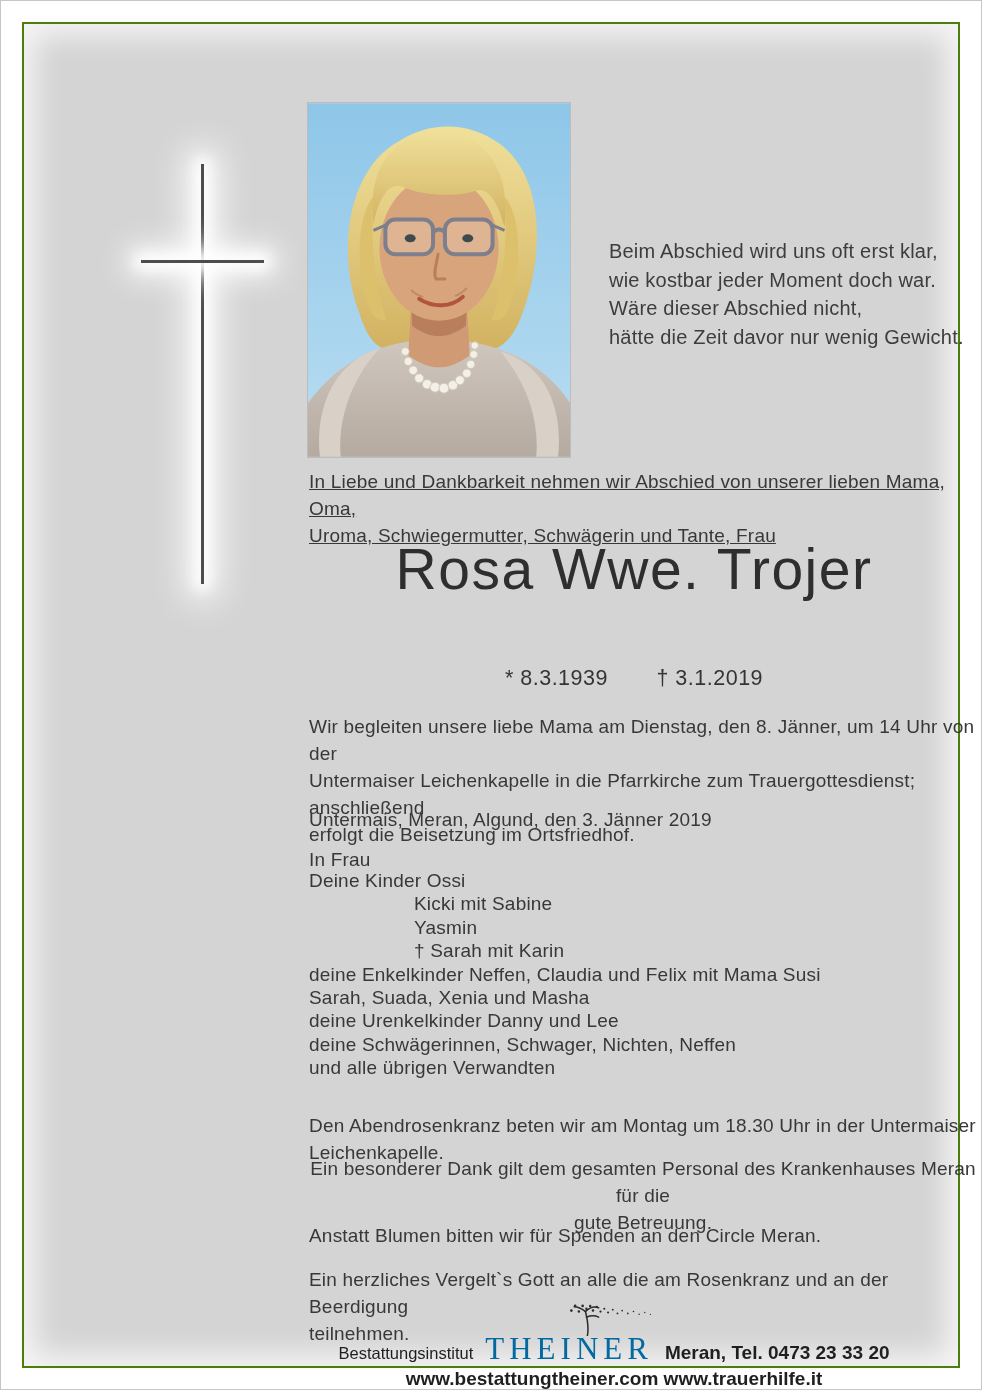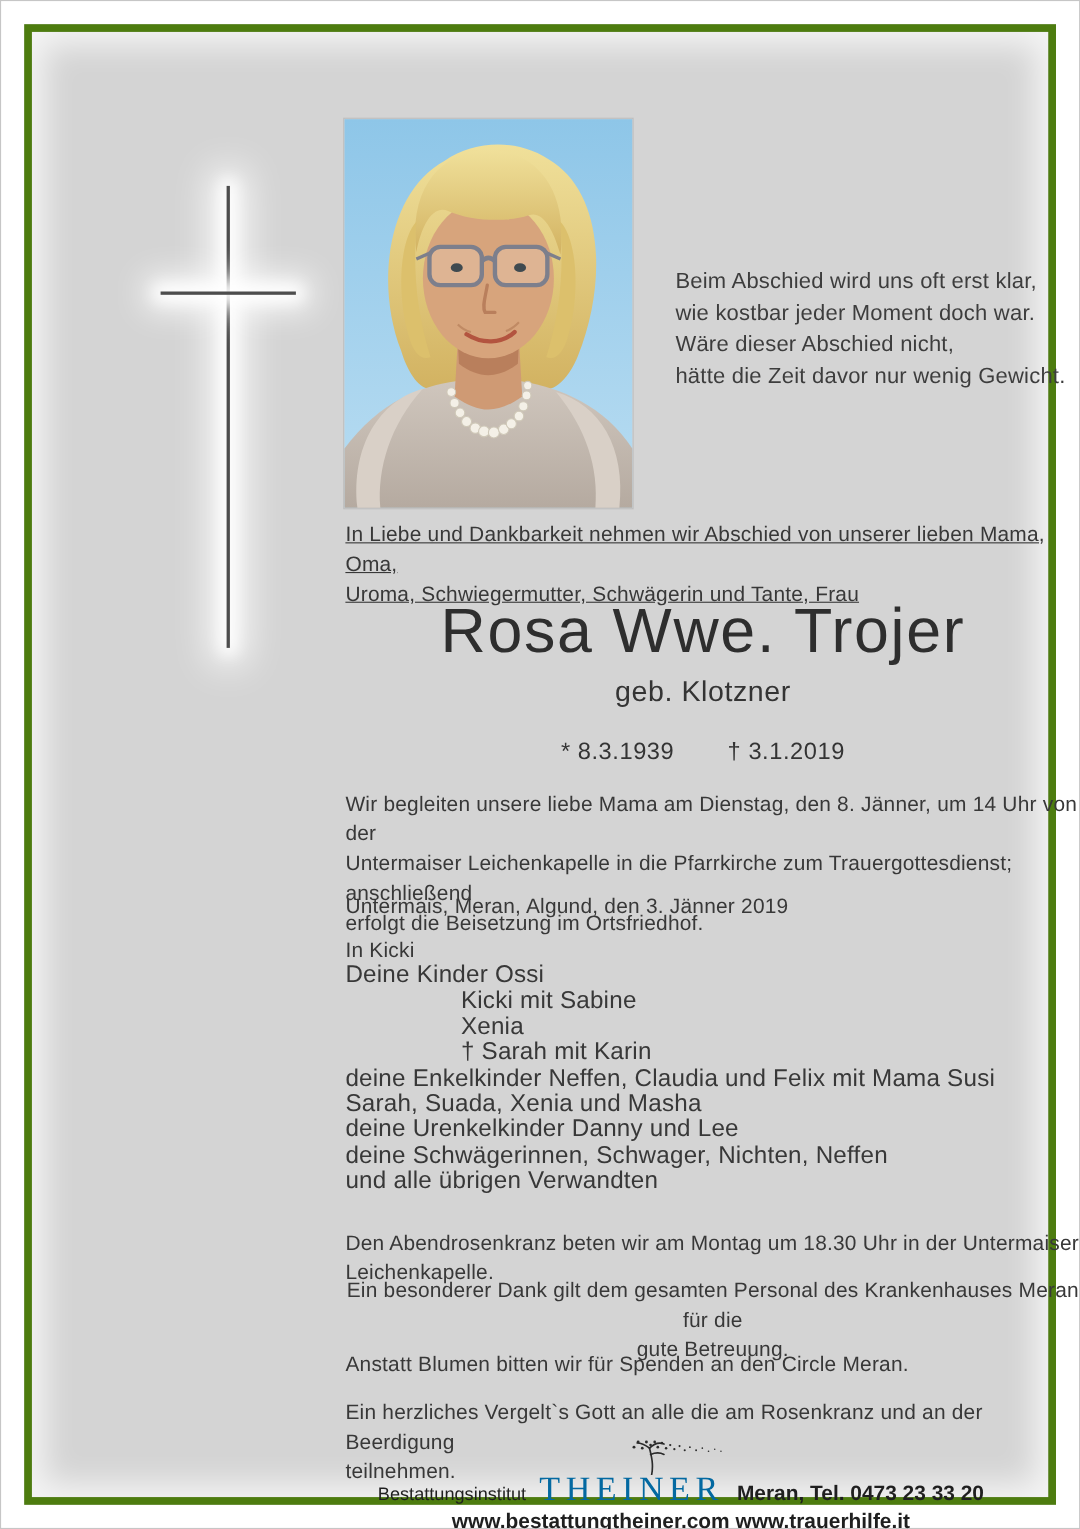--- a/index.html
+++ b/index.html
@@ -3,21 +3,21 @@
 <meta charset="utf-8">
 <style>
   html,body{margin:0;padding:0;background:#fff;}
   #page{
     position:relative;width:982px;height:1390px;background:#ffffff;
     font-family:"Liberation Sans", sans-serif;color:#3a3a3a;overflow:hidden;
     outline:1px solid #c6c6c6;outline-offset:-1px;
   }
   .card{
     position:absolute;left:22px;top:22px;right:22px;bottom:22px;
-    border:7px solid #4d7c0f;background:#d4d4d4;
+    border:2px solid #4d7c0f;background:#d4d4d4;
     box-shadow:inset 0 0 28px 12px rgba(255,255,255,0.75);
   }
   
   .cross-v{
     position:absolute;left:177px;top:140px;width:3px;height:420px;background:#4d4d4d;
     box-shadow:0 0 14px 6px #ffffff,0 0 34px 16px rgba(255,255,255,0.85);
   }
   .cross-h{
     position:absolute;left:117px;top:236px;width:123px;height:3px;background:#4d4d4d;
     box-shadow:0 0 14px 6px #ffffff,0 0 30px 14px rgba(255,255,255,0.85);
@@ -38,21 +38,21 @@
   }
   .intro{top:444px;text-decoration:underline;}
   .name-block{position:absolute;left:270px;top:514px;width:680px;text-align:center;color:#2e2e2e;}
   .name{font-size:57px;font-weight:300;letter-spacing:1.5px;line-height:62px;}
   .maiden{font-size:26px;font-weight:300;letter-spacing:0.5px;margin-top:8px;color:#343434;}
   .dates{position:absolute;left:270px;top:642px;width:680px;text-align:center;font-size:21.5px;color:#343434;letter-spacing:0.5px;}
   .dates .birth{margin-right:42px;}
   .funeral{top:689px;}
   .dateline{top:782px;}
   .in-liebe{top:822px;}
-  .family{position:absolute;left:285px;top:845px;font-size:22px;line-height:23.4px;letter-spacing:0.2px;color:#383838;}
+  .family{position:absolute;left:285px;top:845px;font-size:19px;line-height:23.4px;letter-spacing:0.2px;color:#383838;}
   .family .indent{margin-left:105px;}
   .rosary{top:1088px;}
   .thanks{top:1131px;text-align:center;}
   .donations{top:1198px;}
   .gratitude{top:1242px;}
   .footer{position:absolute;left:190px;top:1283px;width:800px;color:#1f1f1f;}
   .tree{position:absolute;left:345px;top:-3px;width:100px;height:32px;}
   .footer-line1{display:flex;justify-content:center;align-items:baseline;gap:12px;margin-top:24px;white-space:nowrap;}
   .institute{font-size:16.5px;font-weight:500;}
   .brand{font-family:"Liberation Serif", serif;font-size:31px;letter-spacing:5px;font-weight:400;color:#0369a1;}
@@ -127,38 +127,37 @@
       <div>wie kostbar jeder Moment doch war.</div>
       <div>Wäre dieser Abschied nicht,</div>
       <div>hätte die Zeit davor nur wenig Gewicht.</div>
     </div>
 
     <div class="textblock intro">In Liebe und Dankbarkeit nehmen wir Abschied von unserer lieben Mama, Oma,
 Uroma, Schwiegermutter, Schwägerin und Tante, Frau</div>
 
     <div class="name-block">
       <div class="name">Rosa Wwe. Trojer</div>
-      <div class="maiden">geb. Klotzner</div>
     </div>
 
     <div class="dates">
       <span class="birth">* 8.3.1939</span>
       <span class="death">† 3.1.2019</span>
     </div>
 
     <div class="textblock funeral">Wir begleiten unsere liebe Mama am Dienstag, den 8. Jänner, um 14 Uhr von der
 Untermaiser Leichenkapelle in die Pfarrkirche zum Trauergottesdienst; anschließend
 erfolgt die Beisetzung im Ortsfriedhof.</div>
     <div class="textblock dateline">Untermais, Meran, Algund, den 3. Jänner 2019</div>
-    <div class="textblock in-liebe">In Kicki</div>
+    <div class="textblock in-liebe">In Frau</div>
 
     <div class="family">
       <div>Deine Kinder Ossi</div>
       <div class="indent">Kicki mit Sabine</div>
-      <div class="indent">Xenia</div>
+      <div class="indent">Yasmin</div>
       <div class="indent">† Sarah mit Karin</div>
       <div>deine Enkelkinder Neffen, Claudia und Felix mit Mama Susi</div>
       <div>Sarah, Suada, Xenia und Masha</div>
       <div>deine Urenkelkinder Danny und Lee</div>
       <div>deine Schwägerinnen, Schwager, Nichten, Neffen</div>
       <div>und alle übrigen Verwandten</div>
     </div>
 
     <div class="textblock rosary">Den Abendrosenkranz beten wir am Montag um 18.30 Uhr in der Untermaiser
 Leichenkapelle.</div>

